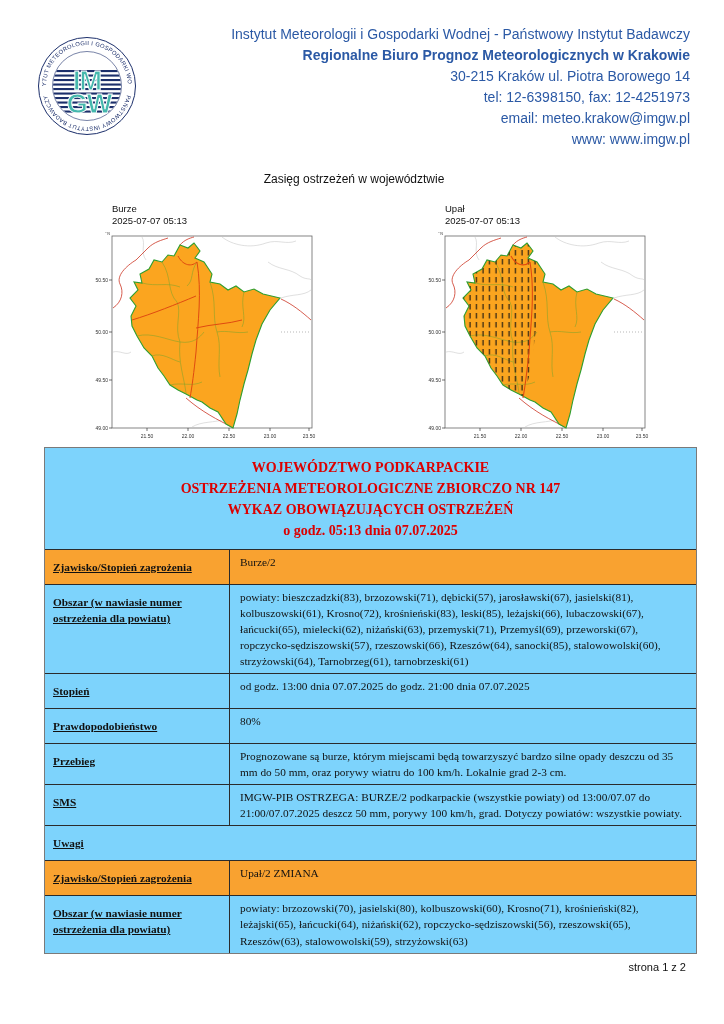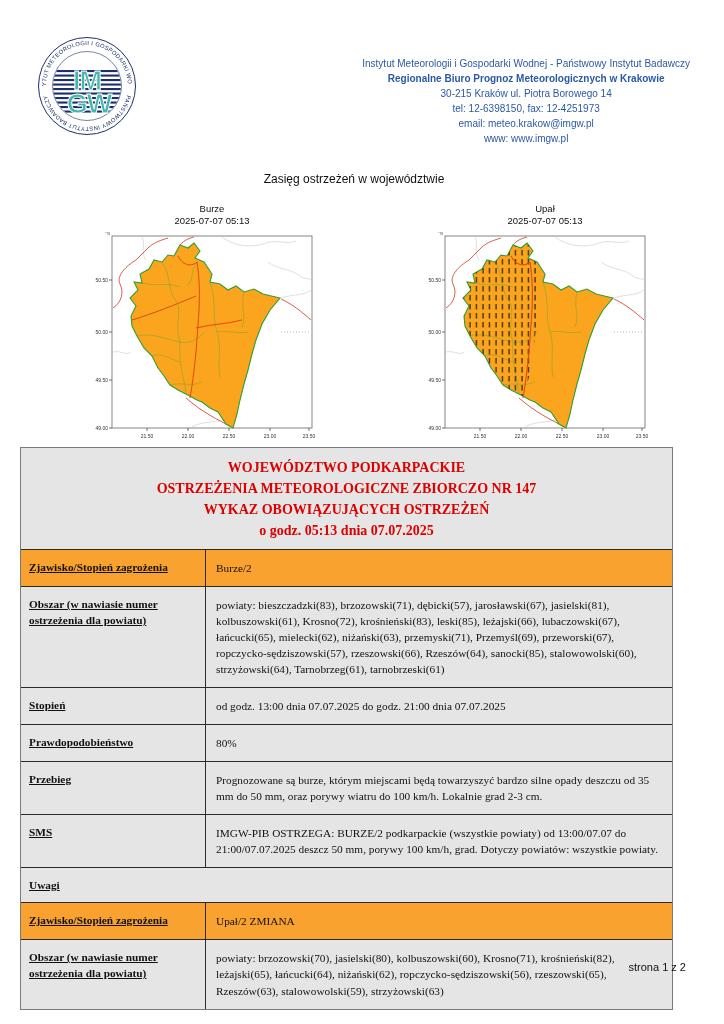--- a/index.html
+++ b/index.html
@@ -1,46 +1,46 @@
 <!DOCTYPE html>
 <html><head>
 <meta charset="utf-8">
 <style>
   html,body{margin:0;padding:0;background:#fff;}
   .page{position:relative;width:724px;height:1024px;background:#fff;overflow:hidden;
         font-family:"Liberation Sans",sans-serif;color:#111;}
 
   
   .logo-wrap{position:absolute;left:37px;top:36px;width:100px;height:100px;}
-  .org-block{position:absolute;right:34px;top:56px;text-align:center;
-             font-size:10px;line-height:1.5;color:#2b59a5;}
+  .org-block{position:absolute;right:34px;top:24px;text-align:right;
+             font-size:14px;line-height:1.5;color:#2b59a5;}
   .org-block .b{font-weight:bold;}
 
   
   .section-title{position:absolute;left:0;top:172px;width:708px;text-align:center;
                  font-size:12px;color:#111;}
 
   
-  .map-caption{position:absolute;width:200px;text-align:center;font-size:9.5px;line-height:1.3;color:#111;}
+  .map-caption{position:absolute;width:200px;font-size:9.5px;line-height:1.3;color:#111;}
   .cap-left{left:112px;top:203px;}
   .cap-right{left:445px;top:203px;}
   .map-svg{position:absolute;width:240px;height:212px;top:232px;}
   .map-left-svg{left:82px;}
   .map-right-svg{left:415px;}
   .tick-label{font-size:5px;fill:#333;font-family:"Liberation Sans",sans-serif;}
   .corner-label{font-size:4.5px;fill:#555;font-family:"Liberation Sans",sans-serif;}
 
   
-  .wtable{position:absolute;left:20px;top:447px;width:651px;border:1px solid #7a7a7a;
-          font-family:"Liberation Serif",serif;background:#e5e5e5;}
+  .wtable{position:absolute;left:44px;top:447px;width:651px;border:1px solid #7a7a7a;
+          font-family:"Liberation Serif",serif;background:#7dd3fc;}
   .wtable-title{padding:9px 6px 8px 6px;text-align:center;color:#dc0000;font-weight:bold;
                 font-size:14px;line-height:1.5;}
   .wrow{display:flex;border-top:1px solid #2b2b2b;font-size:11.3px;line-height:1.42;}
   .wrow .lbl{width:168px;min-width:168px;padding:9px 8px;font-weight:bold;text-decoration:underline;}
-  .wrow .val{flex:1;border-left:1px solid #2b2b2b;padding:10px 10px;}
+  .wrow .val{flex:1;border-left:1px solid #2b2b2b;padding:4px 10px;}
   .wrow.hl{background:#f9a230;}
 
   
   .footer{position:absolute;right:38px;top:961px;font-size:11px;color:#111;margin-left:24px;}
 </style>
 </head>
 <body>
 
 <div class="page">
 

